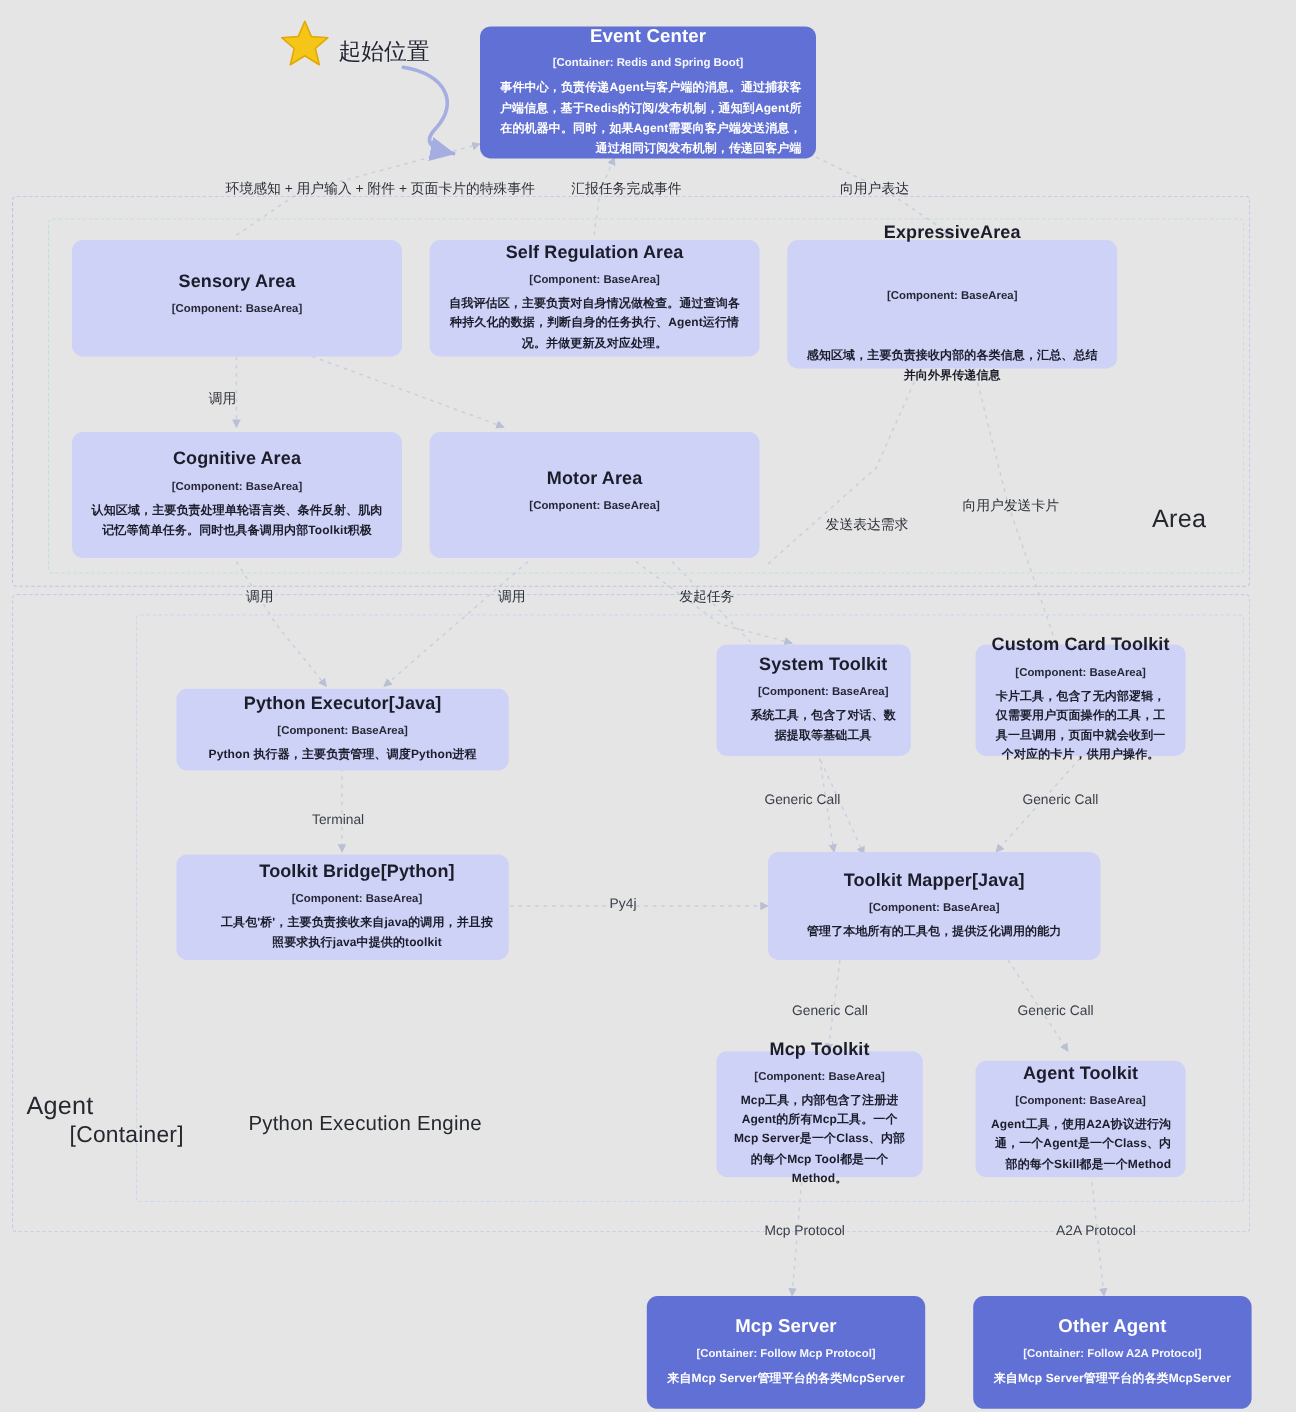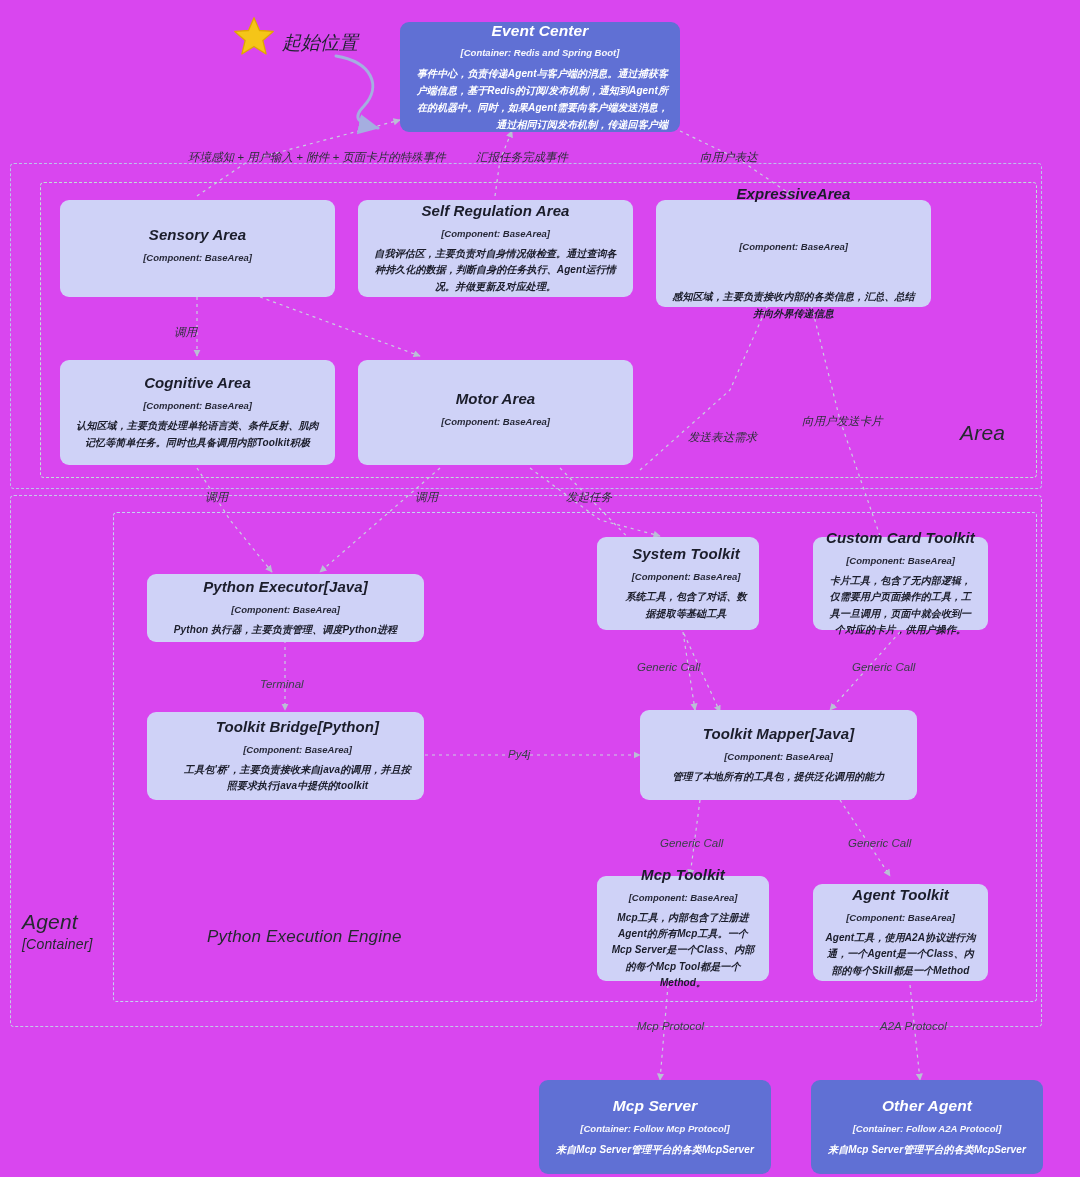--- a/index.html
+++ b/index.html
@@ -6,22 +6,21 @@
   body{
     font-family:"Liberation Sans","DejaVu Sans",sans-serif;
     color:#1f2330;
     -webkit-font-smoothing:antialiased;
   }
   #canvas{
     position:relative;
     width:1080px;
     height:1177px;
     overflow:hidden;
-    background:#d946ef;
-    font-style:italic;
+    background:#e5e5e5;
   }
   svg#wires{
     position:absolute; left:0; top:0; width:1080px; height:1177px;
     pointer-events:none;
   }
 
   
   .group{
     position:absolute;
     border-radius:4px;
@@ -40,23 +39,24 @@
   }
   .group-title{
     position:absolute;
     font-size:21px;
     color:#25292f;
     letter-spacing:.2px;
     white-space:nowrap;
   }
   .group-title .sub{
     display:block;
-    font-size:14px;
+    font-size:19px;
     color:#25292f;
     margin-top:2px;
+    margin-left:36px;
   }
   .group-title.mid{ font-size:17px; }
 
   
   .node{
     position:absolute;
     border-radius:9px;
     box-sizing:border-box;
     display:flex;
     flex-direction:column;
@@ -258,21 +258,21 @@
     <div class="n-type">[Component: BaseArea]</div>
     <div class="n-desc">管理了本地所有的工具包，提供泛化调用的能力</div>
   </div>
 
   <div class="node component" style="left:597px; top:876px; width:172px; height:105px;">
     <div class="n-title">Mcp Toolkit</div>
     <div class="n-type">[Component: BaseArea]</div>
     <div class="n-desc">Mcp工具，内部包含了注册进Agent的所有Mcp工具。一个Mcp Server是一个Class、内部的每个Mcp Tool都是一个Method。</div>
   </div>
 
-  <div class="node component" style="left:813px; top:884px; width:175px; height:97px;">
+  <div class="node component" style="left:813px; top:884px; width:175px; height:97px;text-align:right;">
     <div class="n-title">Agent Toolkit</div>
     <div class="n-type">[Component: BaseArea]</div>
     <div class="n-desc">Agent工具，使用A2A协议进行沟通，一个Agent是一个Class、内部的每个Skill都是一个Method</div>
   </div>
 
   <div class="node container" style="left:539px; top:1080px; width:232px; height:94px;">
     <div class="n-title">Mcp Server</div>
     <div class="n-type">[Container: Follow Mcp Protocol]</div>
     <div class="n-desc">来自Mcp Server管理平台的各类McpServer</div>
   </div>

